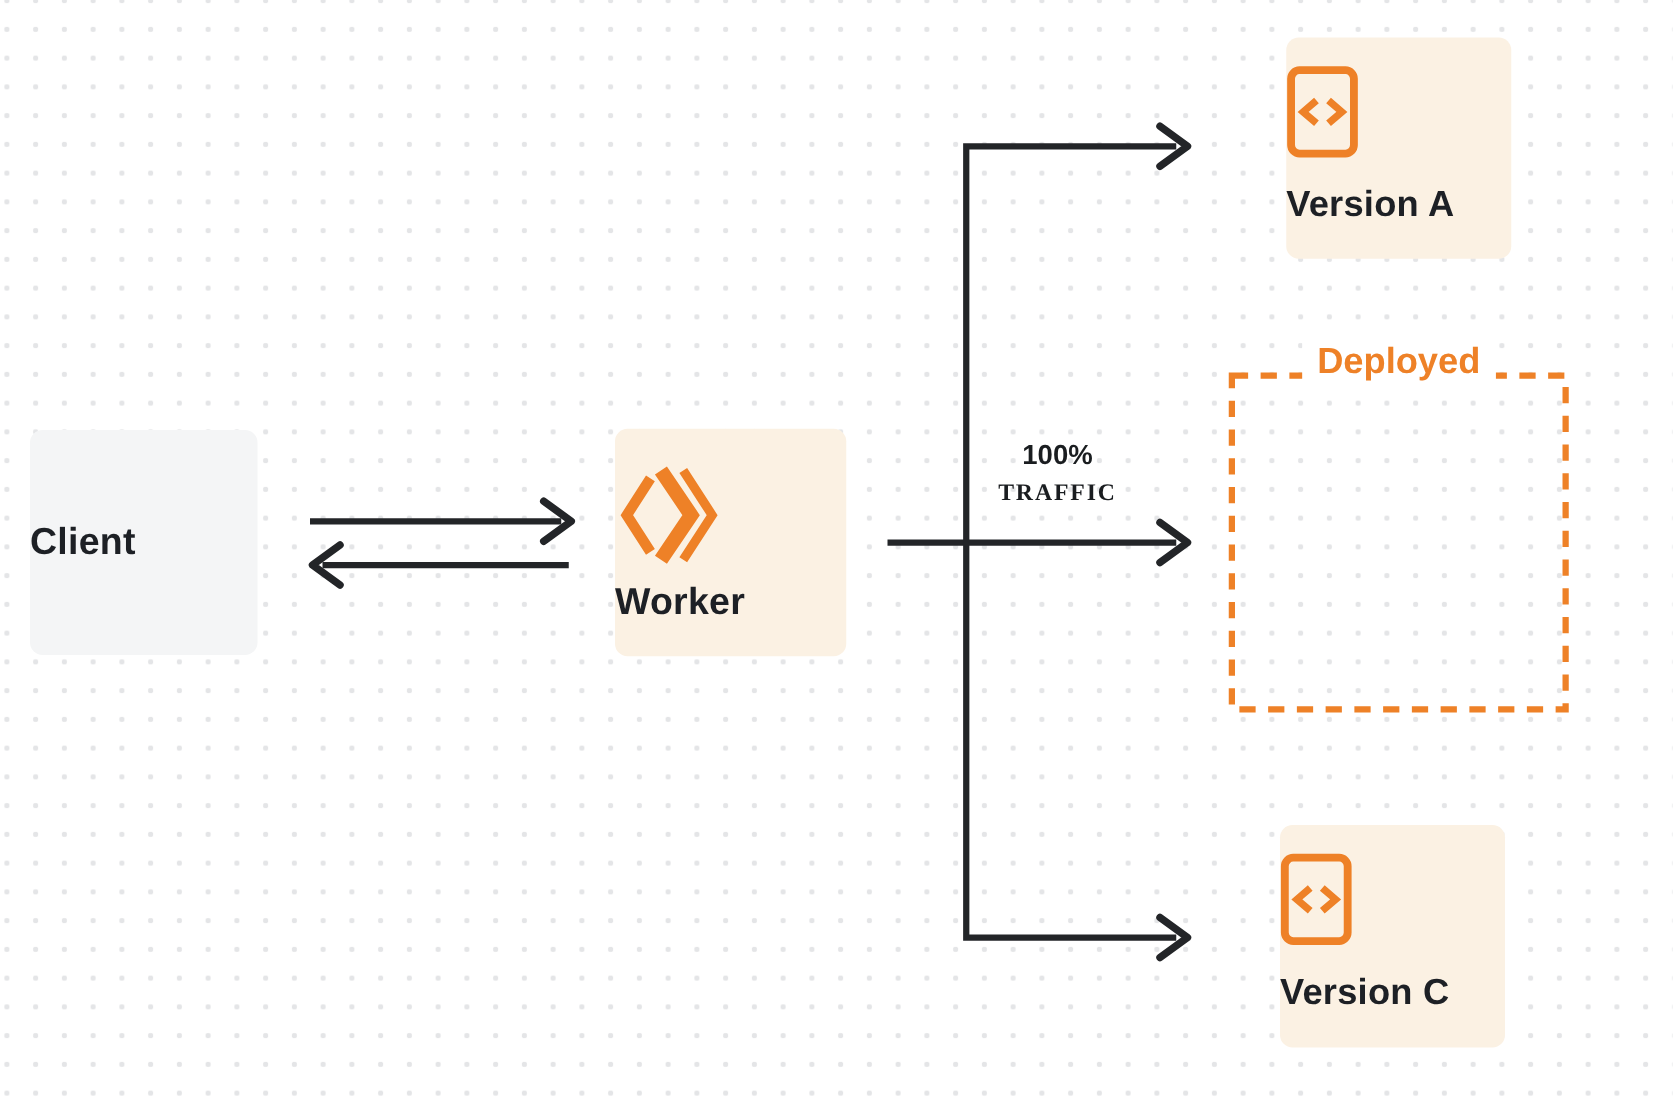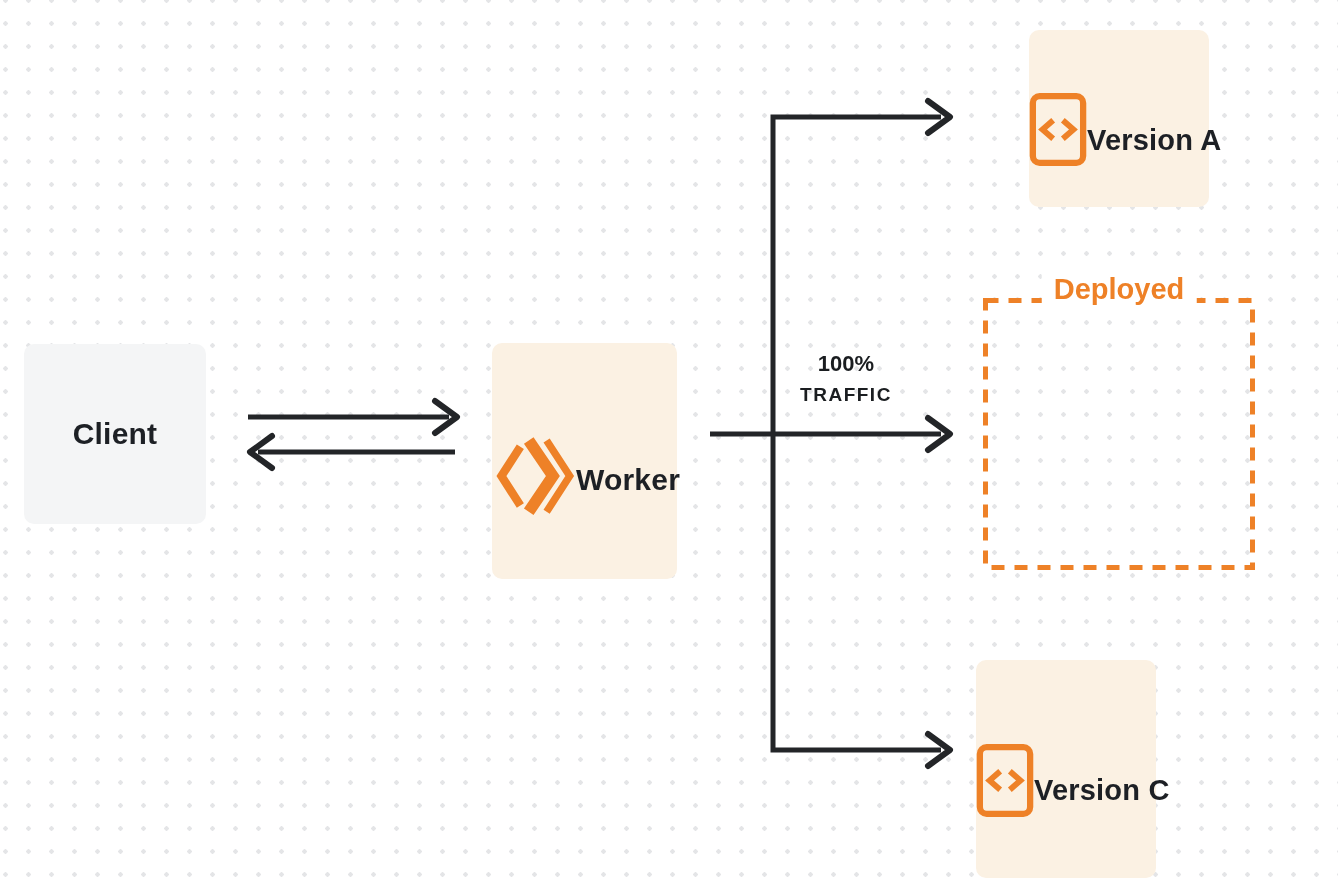--- a/index.html
+++ b/index.html
@@ -16,51 +16,51 @@
     background-image: radial-gradient(circle, #e4e5e7 2px, rgba(255,255,255,0) 2.4px);
     background-size: 23px 23px;
     background-position: 17px 12px;
   }
   .overlay {
     position: absolute; left: 0; top: 0; z-index: 1;
   }
   .node {
     position: absolute; z-index: 2;
     border-radius: 10px;
-    display: flex; flex-direction: row;
-    align-items: center; justify-content: flex-start;
+    display: flex; flex-direction: column;
+    align-items: flex-start; justify-content: flex-start;
   }
   .node .label {
     font-weight: 700;
     color: #1d2025;
     font-size: 29px;
     letter-spacing: 0.2px;
     white-space: nowrap;
   }
   .node-client {
     left: 24px; top: 344px; width: 182px; height: 180px;
     background: #f4f5f6;
     justify-content: center;
   }
   .node-client .label { font-size: 30px; }
   .node-worker {
-    left: 492px; top: 343px; width: 185px; height: 236px;
+    left: 492px; top: 343px; width: 185px; height: 182px;
     background: #fbf1e3;
     padding-top: 25px;
   }
   .node-worker .label { margin-top: 13px; font-size: 30px; }
   .node-version {
     width: 180px; height: 177px;
     background: #fbf1e3;
     padding-top: 22px;
   }
   .node-version .label { margin-top: 21px; }
   .node-version-a { left: 1029px; top: 30px; }
   .node-version-b { left: 1028px; top: 344px; }
-  .node-version-c { left: 976px; top: 660px; height: 218px; }
+  .node-version-c { left: 1024px; top: 660px; height: 178px; }
   .deployed-label {
     position: absolute; z-index: 3;
     left: 1119px; top: 272px;
     transform: translateX(-50%);
     background: #ffffff;
     padding: 0 12px;
     font-size: 29px; font-weight: 700;
     color: #ee8127;
     line-height: 34px;
     white-space: nowrap;
@@ -72,20 +72,21 @@
     color: #1a1d20;
   }
   .traffic-label .line1 {
     display: block;
     font-size: 22px; font-weight: 700; line-height: 29px;
   }
   .traffic-label .line2 {
     display: block;
     font-size: 19px; font-weight: 700; line-height: 33px;
     letter-spacing: 1.5px;
+    font-family: Liberation Serif, serif;
   }
   .icon-svg { display: block; }
 </style>
 </head>
 <body>
 
 <div class="canvas">
 
   <svg class="overlay" width="1338" height="878" viewBox="0 0 1338 878">
     <g stroke="#232528" fill="none">

